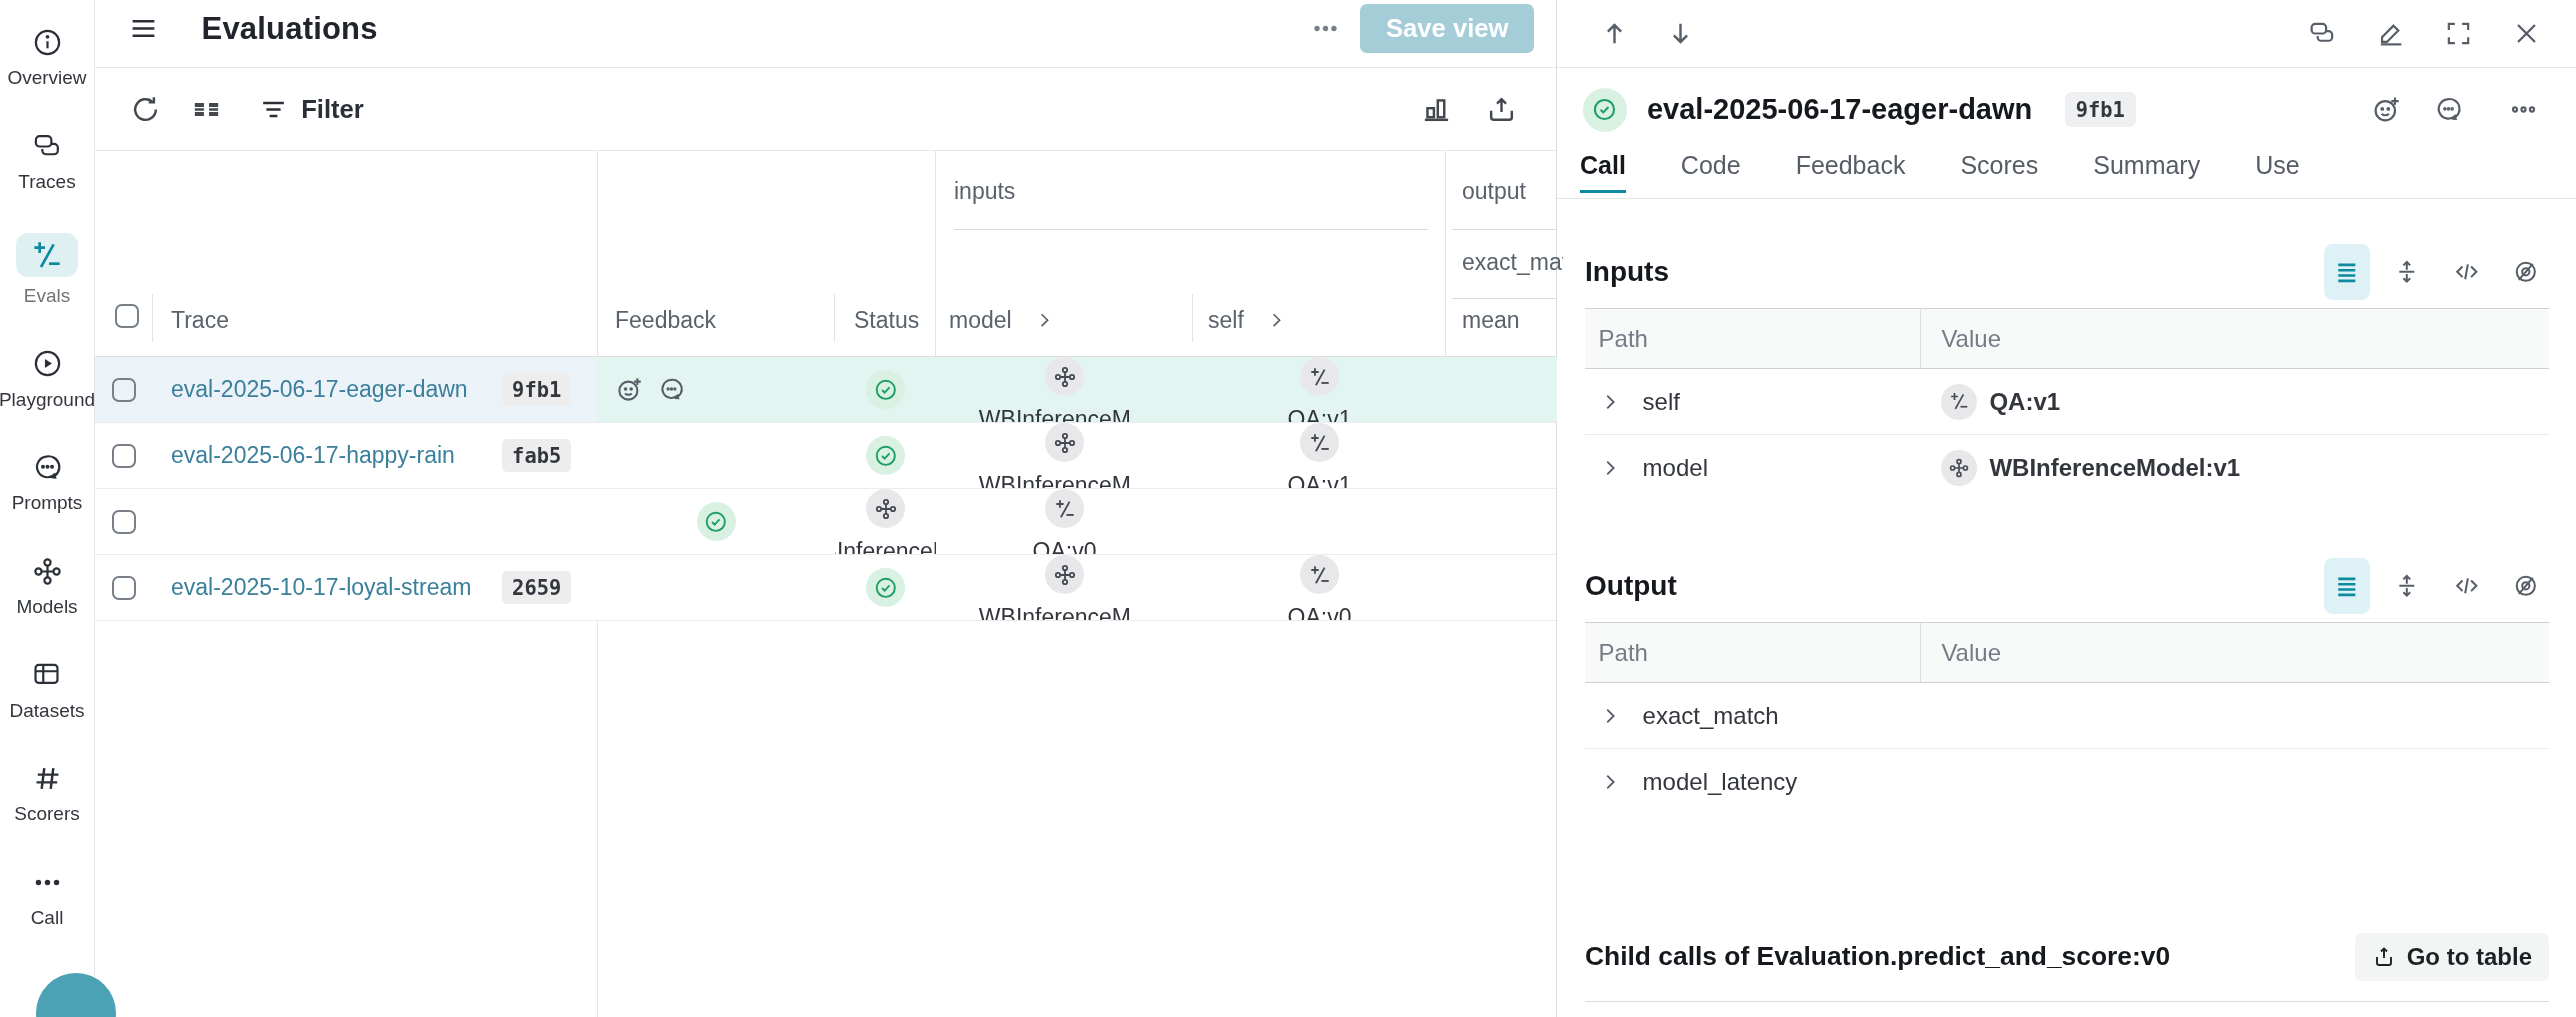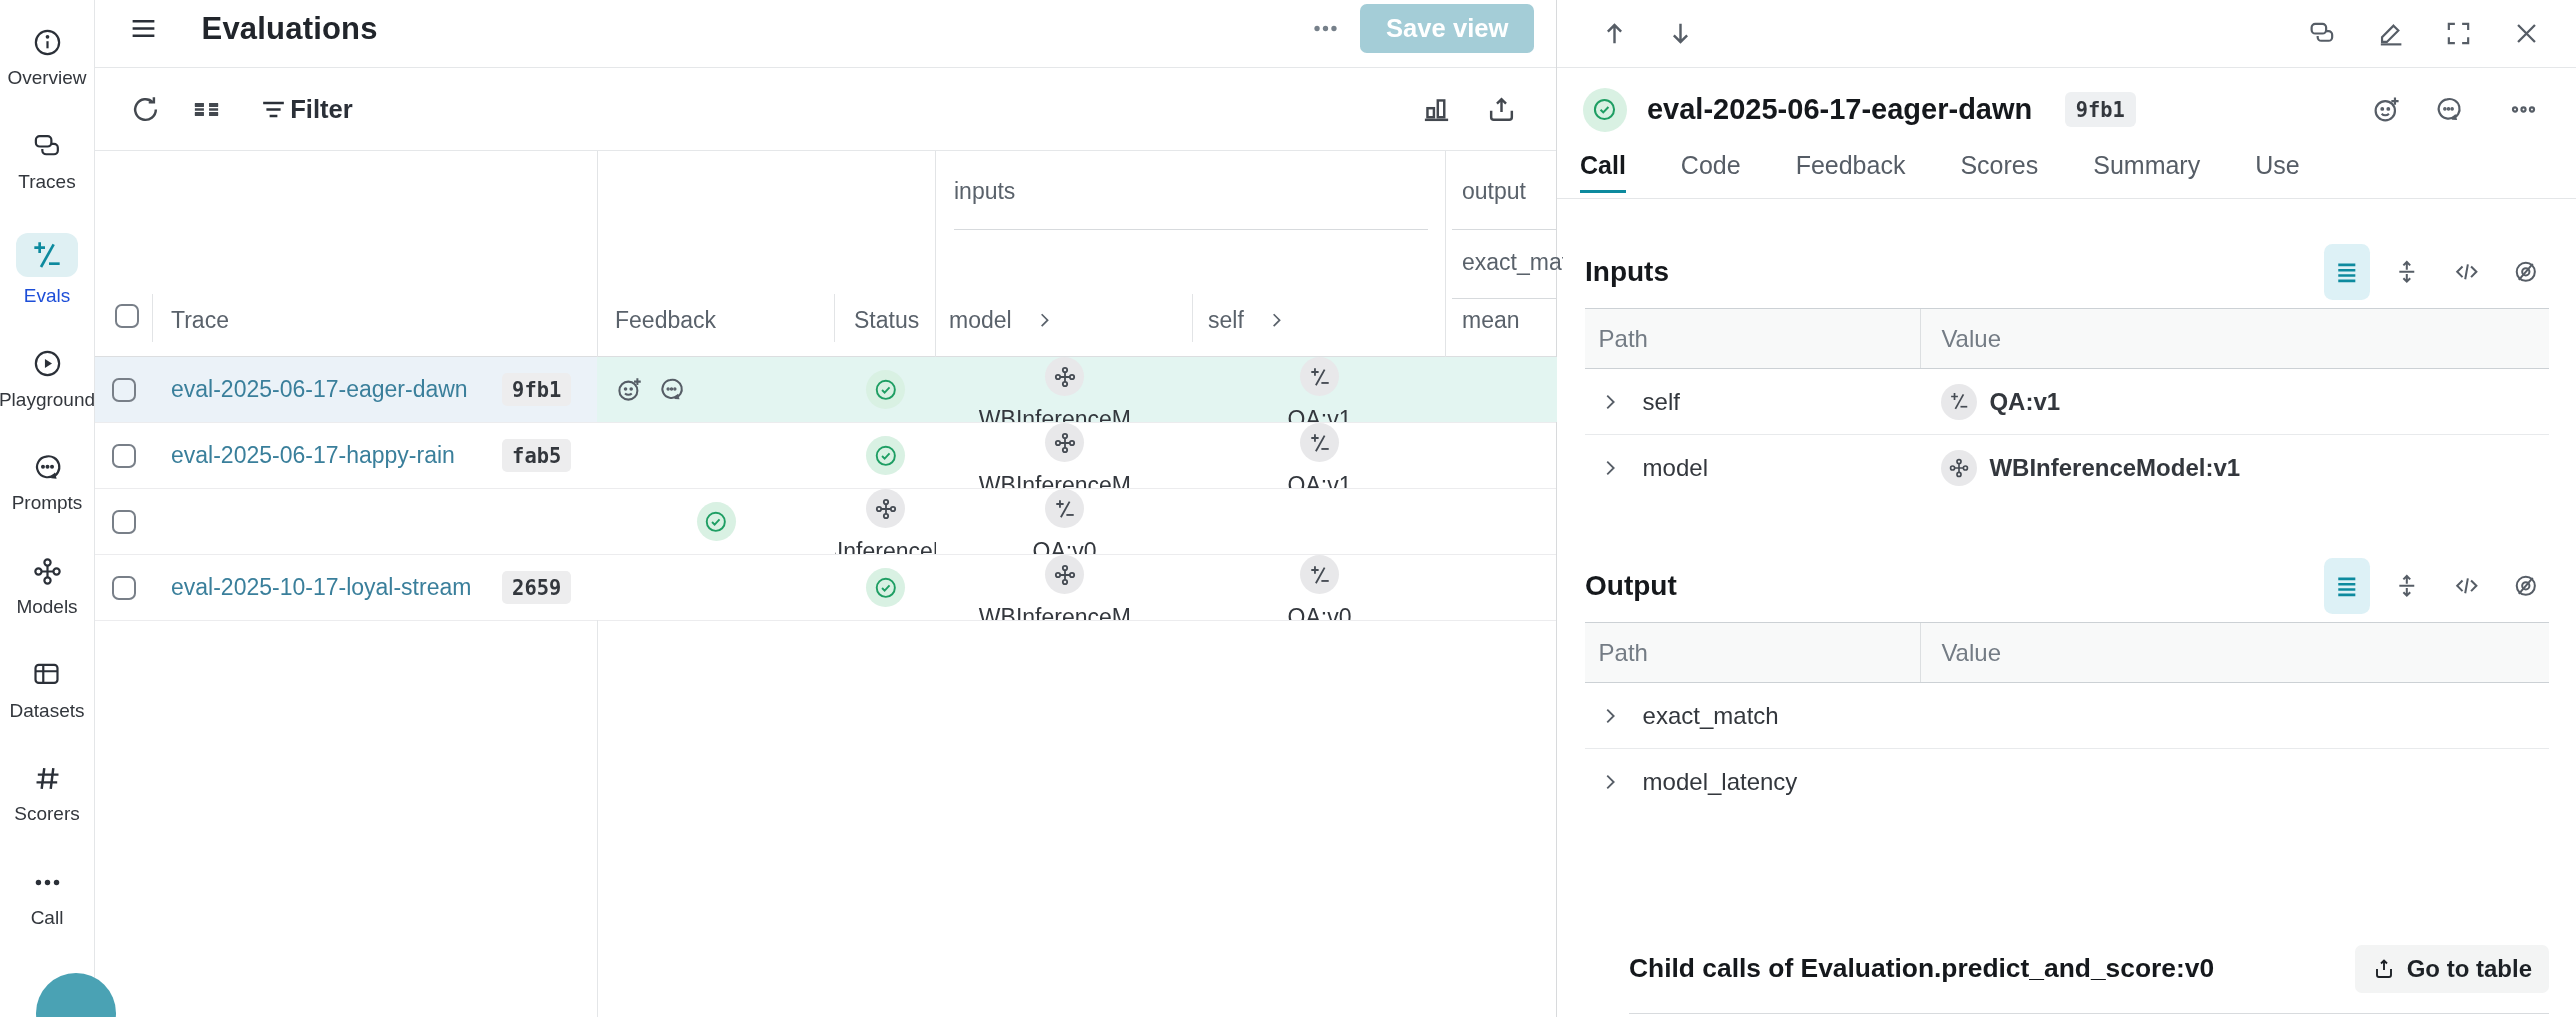--- a/index.html
+++ b/index.html
@@ -14,21 +14,21 @@
   .sidebar {
     width:95px; height:100%; border-right:0.9px solid #e4e6e8;
     display:flex; flex-direction:column; align-items:center;
     padding-top:25.6px; gap:40px; position:relative; background:#fff;
   }
   .nav-item { display:flex; flex-direction:column; align-items:center; gap:7.7px; cursor:pointer; }
   .nav-item .nico { width:34px; height:34px; display:flex; align-items:center; justify-content:center; color:#2b3038; }
   .nav-item .nlabel { font-size:19px; color:#33373d; }
   .nav-item.active .npill { background:#dff0f3; border-radius:12px; padding:5.1px 13.6px; }
   .nav-item.active .nico { color:#0d8a9e; }
-  .nav-item.active .nlabel { color:#1d4ed8; }
+  .nav-item.active .nlabel { color:#737373; }
   .npill { display:flex; align-items:center; justify-content:center; }
   .fab-avatar {
     position:absolute; left:36px; bottom:-36px; width:80px; height:80px;
     border-radius:50%; background:#4aa2b4; z-index:5;
   }
 
   
   .main { width:1461px; height:100%; display:flex; flex-direction:column; position:relative; background:#fff; }
   .topbar { height:68px; border-bottom:0.9px solid #e5e7e9; display:flex; align-items:center; padding:0 22px 10px 30px; gap:8.5px; }
   .hamburger { color:#2b3038; width:37px; height:37px; display:flex; align-items:center; justify-content:center; cursor:pointer; }
@@ -36,21 +36,21 @@
   .topbar-spacer { flex:1; }
   .dots-btn { color:#76808a; font-size:25.6px; letter-spacing:2.6px; cursor:pointer; padding:0 12px; }
   .save-view-btn {
     background:#a4cdd7; color:#ffffff; font-size:25.6px; font-weight:600;
     border:none; border-radius:6.8px; height:49px; padding:0 25.6px; cursor:pointer;
     font-family:inherit;
   }
 
   .toolbar { height:83px; border-bottom:0.9px solid #e5e7e9; display:flex; align-items:center; padding:0 34px 0 30px; gap:6.8px; }
   .tool-ico { width:41px; height:41px; display:flex; align-items:center; justify-content:center; color:#43484f; cursor:pointer; }
-  .filter-btn { display:flex; align-items:center; gap:1px; margin-left:24px; cursor:pointer; color:#2b3038; }
+  .filter-btn { display:flex; align-items:center; gap:12px; margin-left:24px; cursor:pointer; color:#2b3038; }
   .filter-btn .flabel { font-size:25.6px; font-weight:600; }
   .toolbar-spacer { flex:1; }
 
   
   .thead { position:relative; height:206px; border-bottom:0.9px solid #dcdee0; background:#fff; }
   .hlabel { position:absolute; font-size:23px; color:#5a626b; white-space:nowrap; }
   .hline { position:absolute; height:0.9px; background:#d7dadd; }
   .vline { position:absolute; width:0.9px; background:#e2e4e6; }
   .chev-r { color:#5a626b; }
   .checkbox {
@@ -117,21 +117,21 @@
   .kv-val-col { flex:1; padding-left:20.4px; height:100%; display:flex; align-items:center; }
   .kv-row { display:flex; height:66px; align-items:center; border-bottom:0.9px solid #e8eaec; }
   .kv-row:last-child { border-bottom:none; }
   .kv-path { width:336px; display:flex; align-items:center; gap:22px; padding-left:13.6px; }
   .kv-chevron { color:#565d66; display:flex; }
   .kv-key { font-size:24px; color:#33373d; }
   .kv-value { flex:1; display:flex; align-items:center; gap:12px; padding-left:20.4px; }
   .kv-vico { width:36px; height:36px; border-radius:50%; background:#e8e8ea; display:flex; align-items:center; justify-content:center; color:#454b53; flex:0 0 36px; }
   .kv-vtext { font-size:24px; color:#33373d; font-weight:600; }
 
-  .child-calls { position:absolute; left:28px; right:27px; bottom:3px;margin-left:44px; }
+  .child-calls { position:absolute; left:28px; right:27px; bottom:15px; }
   .cc-row { display:flex; align-items:center; height:51px; }
   .cc-title { font-size:26.4px; font-weight:700; color:#15181c; }
   .cc-spacer { flex:1; }
   .goto-btn { display:flex; align-items:center; gap:10.2px; background:#f3f4f4; border:none; border-radius:6.8px; height:48px; padding:0 17px; font-size:24px; font-weight:600; color:#1d2126; cursor:pointer; font-family:inherit; }
   .cc-divider { margin-top:19px; border-top:1.7px solid #d8dbde; }
 
   svg { display:block; }
 </style>
 </head>
 <body>

